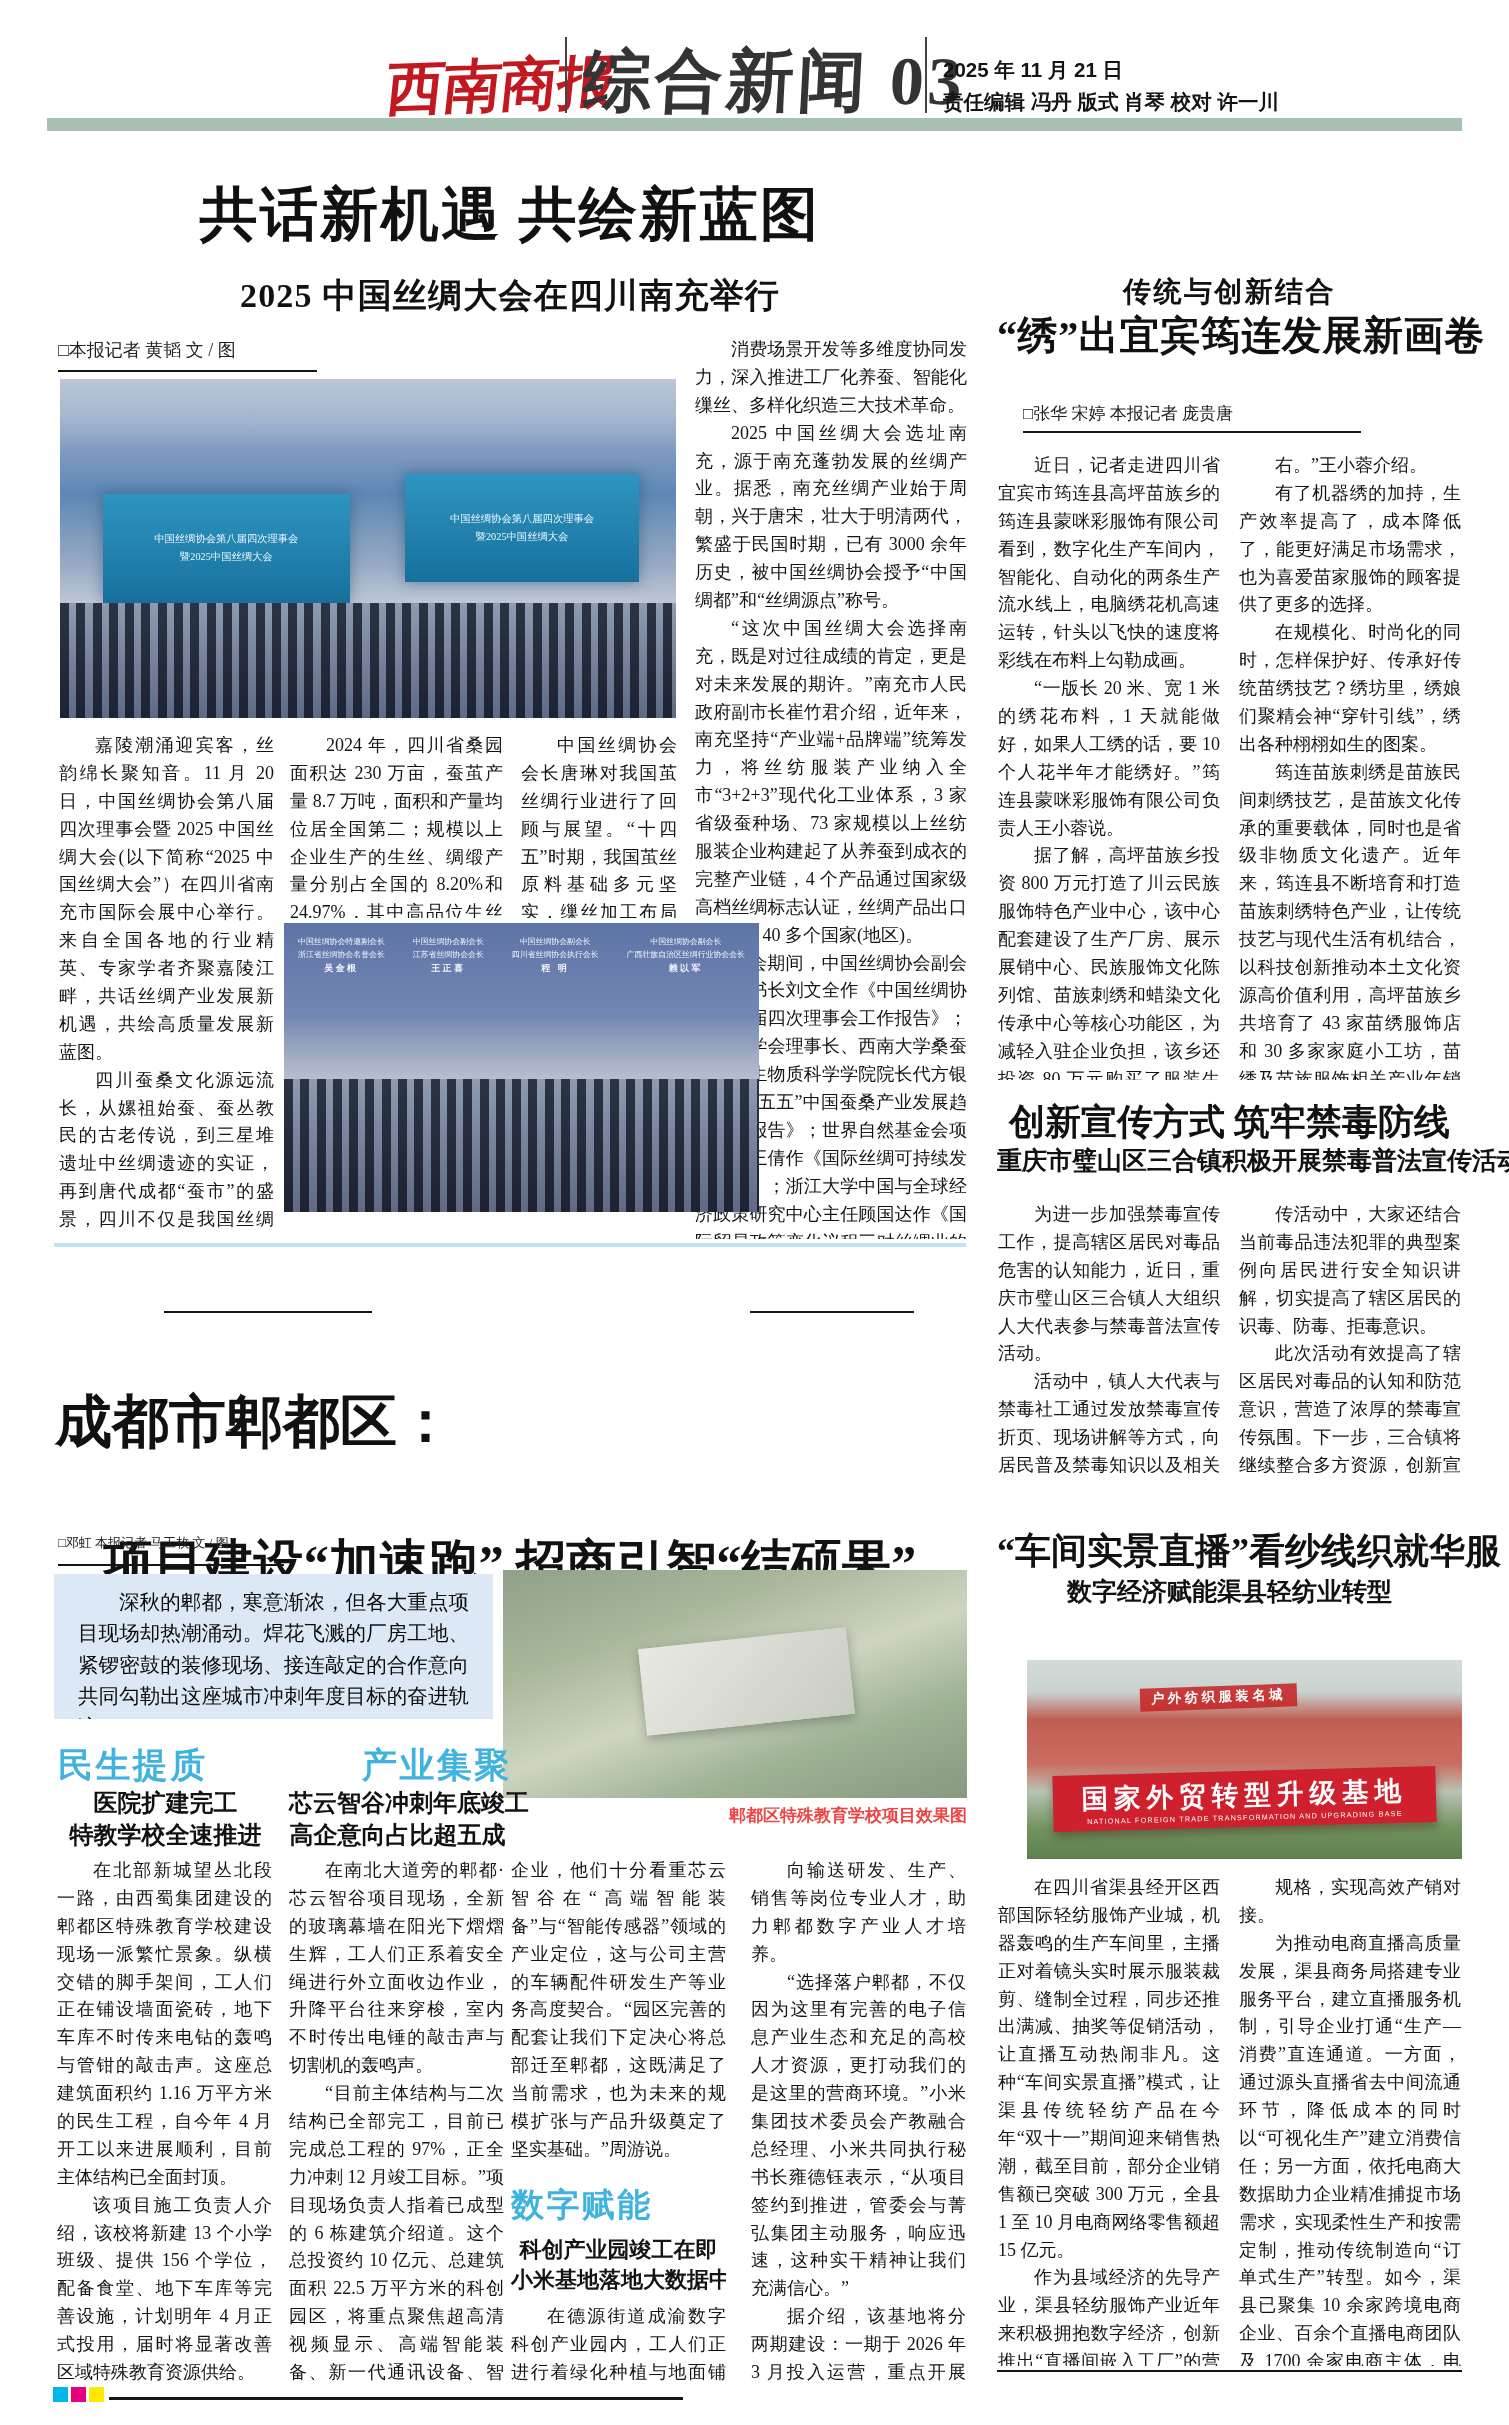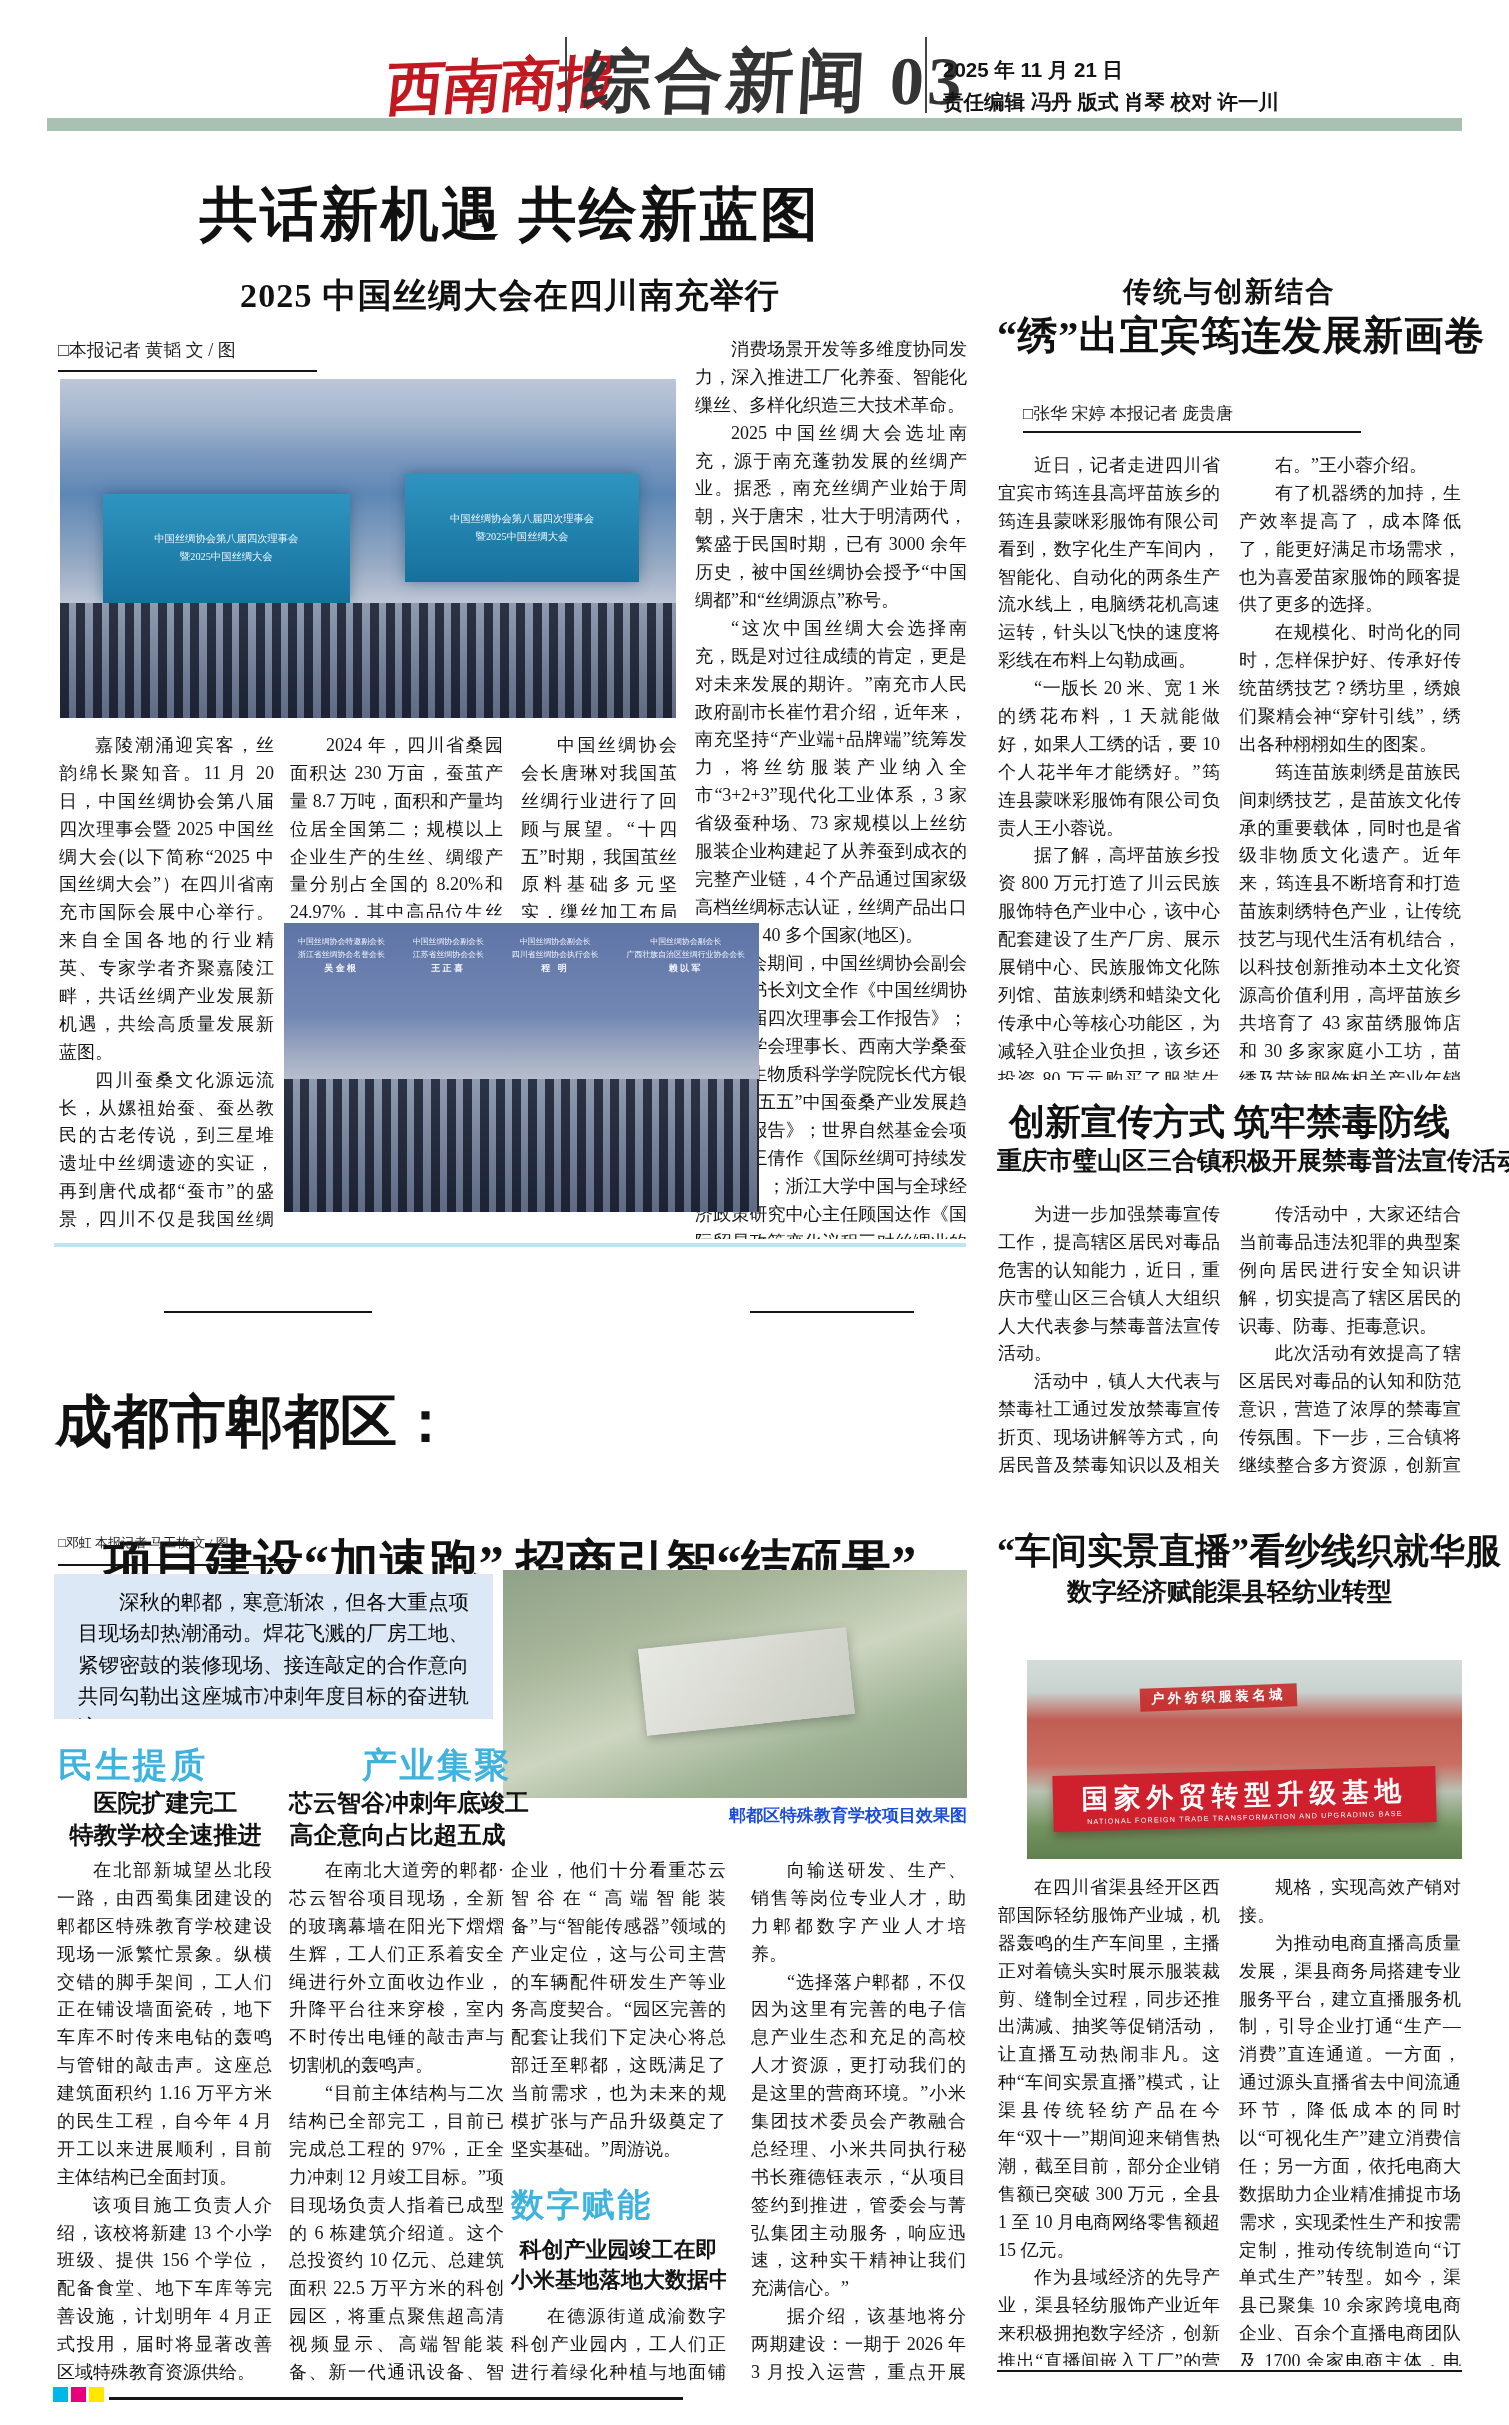--- a/index.html
+++ b/index.html
@@ -39,21 +39,21 @@
   .aerial{background:linear-gradient(160deg,#8fa188 0%,#a9b79b 28%,#cdd5c0 52%,#9eb294 74%,#87997f 100%);}
   .aerial .bld{position:absolute;left:30%;top:30%;width:45%;height:38%;background:linear-gradient(135deg,#e8e9e4,#c9ccc2);
        box-shadow:0 3.6px 11px rgba(40,50,40,.35);transform:rotate(-6deg);}
   .photo3{background:linear-gradient(180deg,#d4dcd9 0%,#c8d3d0 16%,#c05e53 30%,#cb6d61 52%,#b9c3b4 66%,#73945f 84%,#5f7f4f 100%);}
   .sign{position:absolute;left:6%;right:6%;top:56%;background:#cf202e;color:#fff;text-align:center;
         padding:6px 3.6px 4.8px;transform:rotate(-1.5deg);box-shadow:0 4.8px 9.7px rgba(60,20,15,.4);}
   .sign .cn{font-size:26.6px;font-weight:900;letter-spacing:6px;white-space:nowrap;}
   .sign .en{font-size:7.2px;letter-spacing:1.2px;font-family:"Liberation Sans",sans-serif;}
   .roofbanner{position:absolute;left:26%;top:13%;background:rgba(198,38,38,.88);color:#fff;
         font-size:13.3px;letter-spacing:3.6px;padding:2.4px 11px;transform:rotate(-2deg);font-weight:700;}
-  .caption{font-size:17px;font-weight:700;text-align:right;color:#1d4ed8;}
+  .caption{font-size:17px;font-weight:700;text-align:right;color:#ef4444;}
   
   .banner{background:#e60014;color:#ffe400;display:flex;align-items:center;justify-content:center;
           font-size:45px;font-weight:900;letter-spacing:3.6px;white-space:nowrap;
           text-shadow:1.2px 1.2px 0 #7e0a0a;}
   .bluerule{background:#bfe2f4;}
   
   .introbox{background:#dce8f6;padding:13.3px 24px;font-size:20.5px;line-height:1.52;text-align:justify;
             overflow:hidden;color:#0c0c0c;}
   .introbox p{margin:0;text-indent:2em;}
   .sectag{color:#3fb3de;font-weight:900;font-size:35px;letter-spacing:2.4px;font-family:"Liberation Sans",sans-serif;white-space:nowrap;}

